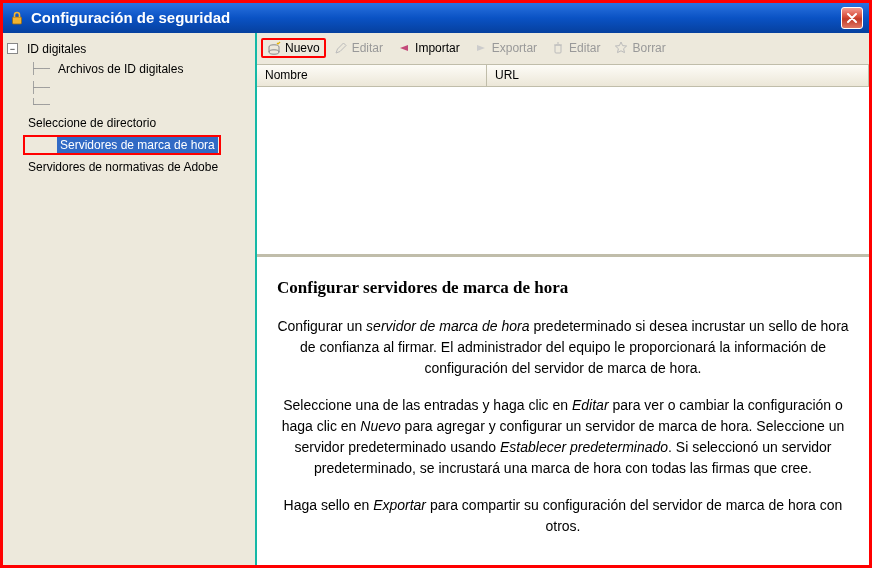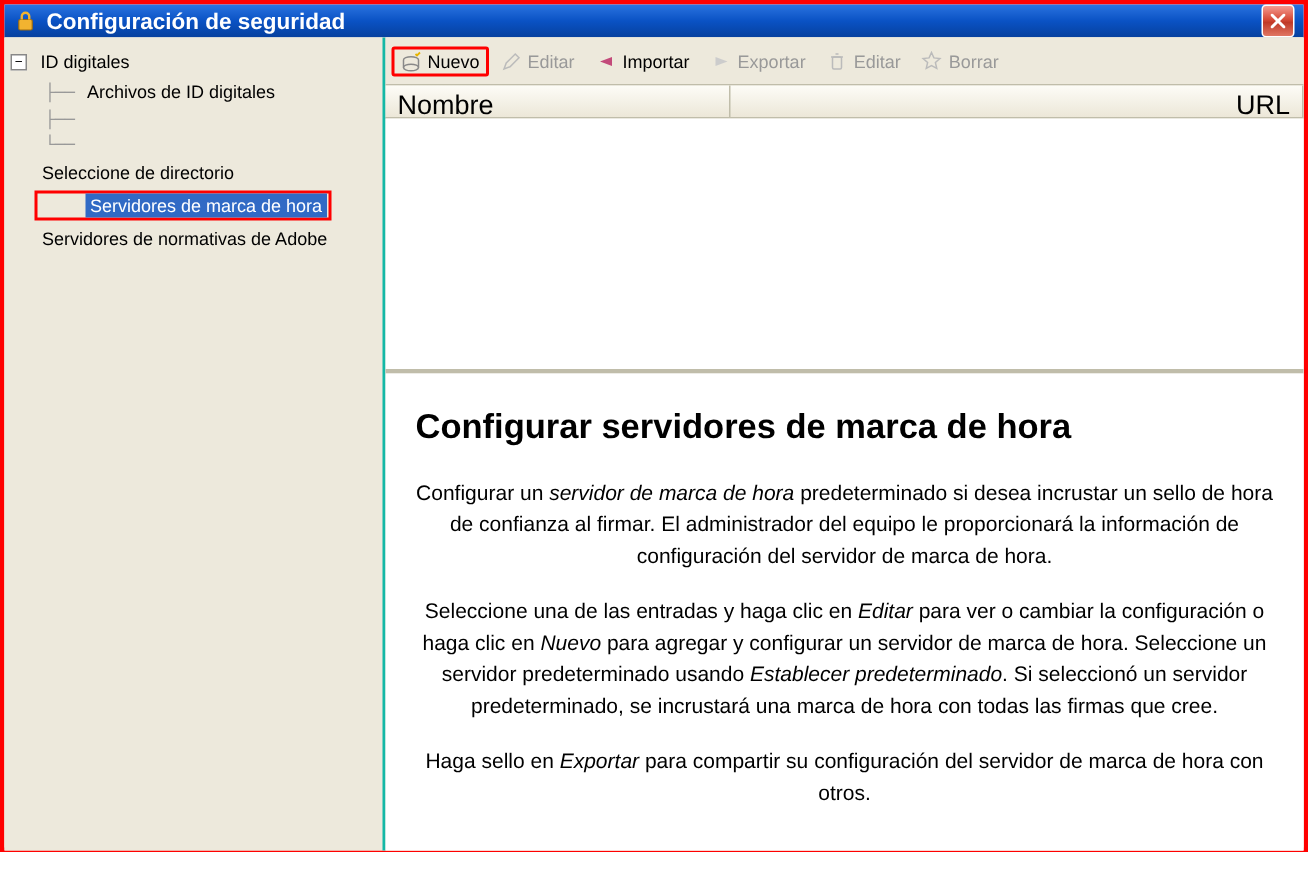--- a/index.html
+++ b/index.html
@@ -124,49 +124,49 @@
   .tool-btn .t-icon { width: 14px; height: 14px; display: inline-flex; align-items: center; justify-content: center; }
   .tool-btn.nuevo-box {
     border: 2px solid #ff0000;
     padding: 1px 4px;
   }
   .col-header {
     height: 22px;
     background: linear-gradient(to bottom, #fdfcf7, #ece7d8);
     border-bottom: 1px solid #c0bdaa;
     display: flex;
-    font-size: 18px;
+    font-size: 12px;
     color: #000;
   }
   .col-header .col {
     padding: 3px 8px;
     border-right: 1px solid #c0bdaa;
   }
   .col-nombre { width: 230px; }
-  .col-url { flex: 1; text-align: right; }
+  .col-url { flex: 1; }
   .list-pane {
     height: 170px;
     background: #fff;
     border-bottom: 3px solid #c0bdaa;
   }
   .content-pane {
     flex: 1;
     background: #fff;
     padding: 18px 20px 12px 20px;
     font-family: "Georgia", "Times New Roman", serif;
     font-size: 14px;
     color: #000;
     line-height: 1.5;
     overflow: hidden;
   }
   .content-pane h2 {
-    font-size: 23px;
+    font-size: 17px;
     font-weight: bold;
     margin-bottom: 16px;
-    font-family: Liberation Sans, sans-serif;
+    font-family: Liberation Serif, serif;
   }
   .content-pane p { margin-bottom: 16px; text-align: center; }
   em { font-style: italic; }
 </style>
 </head>
 <body>
 
 <div class="window">
 
   <div class="titlebar">

